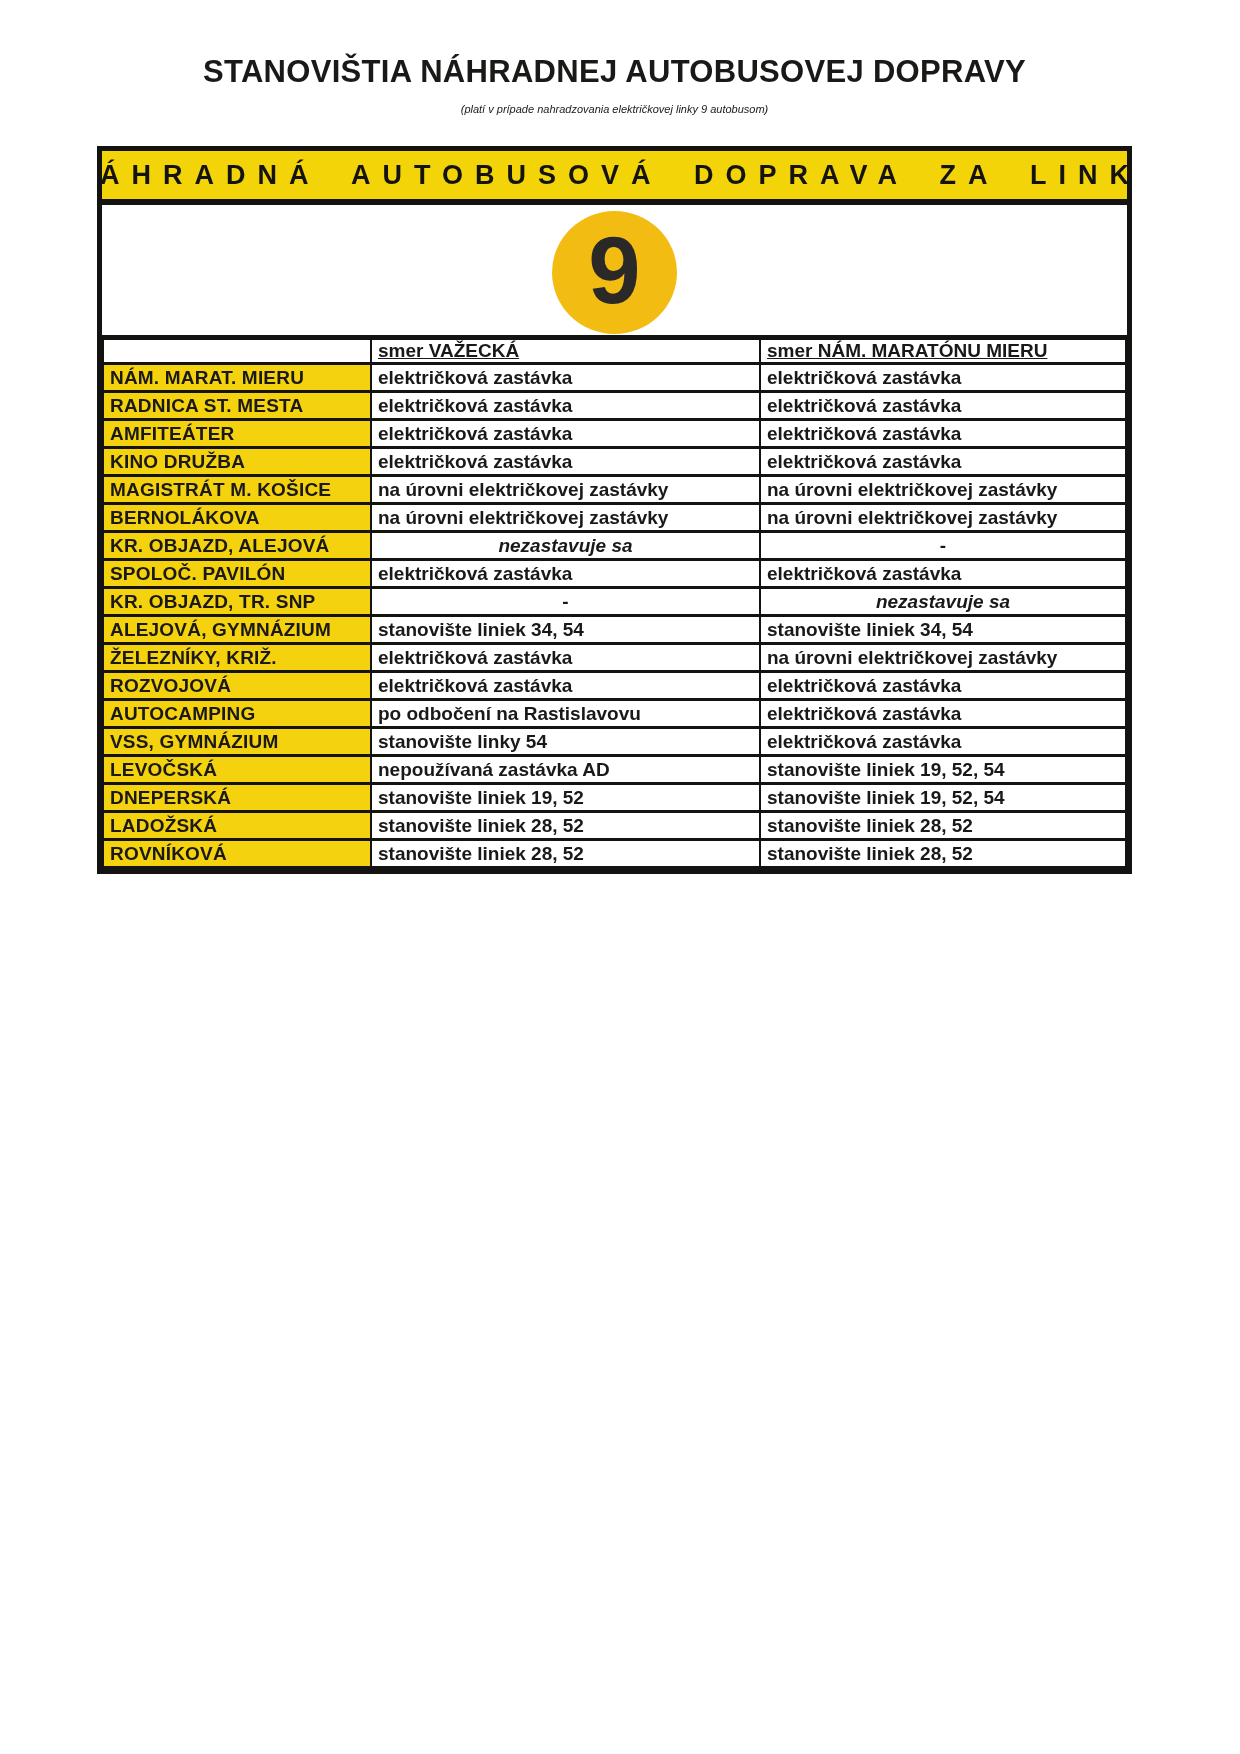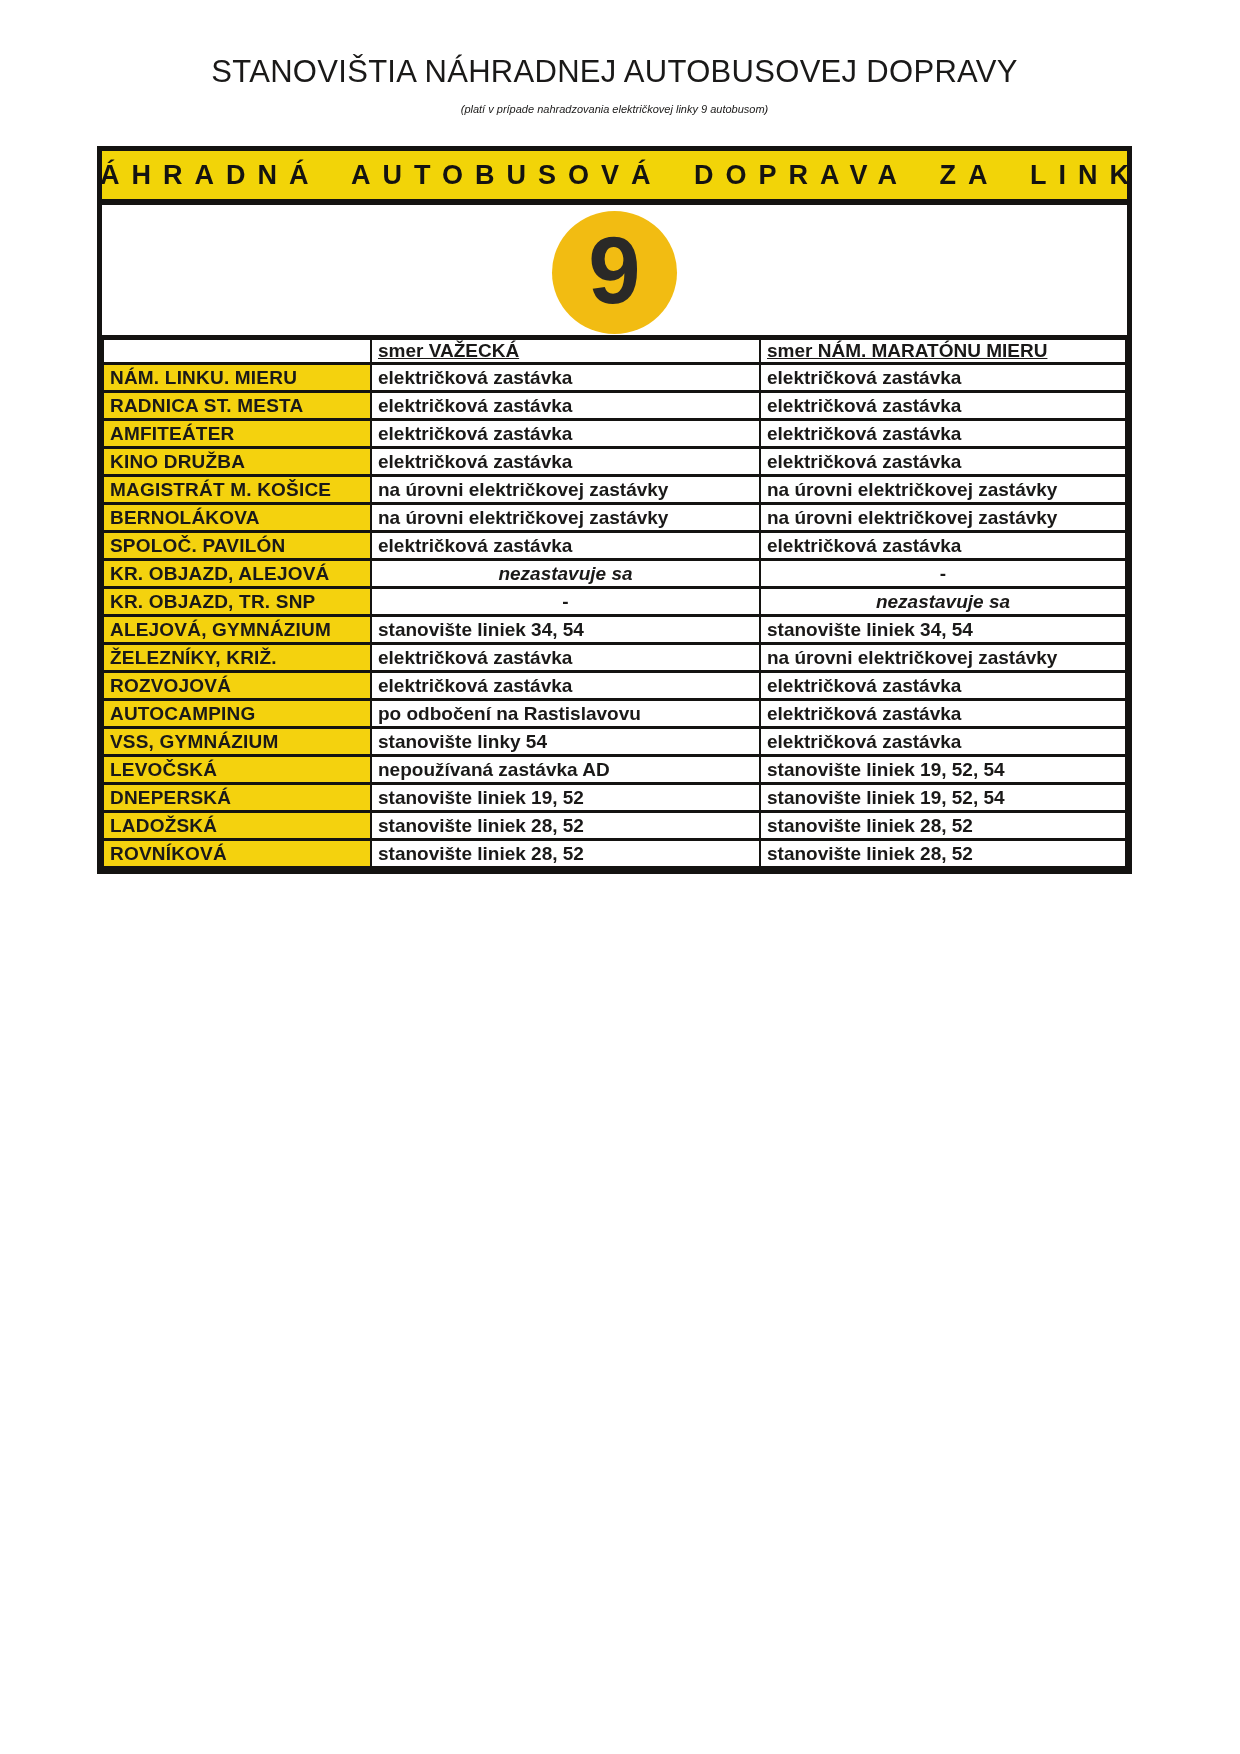--- a/index.html
+++ b/index.html
@@ -29,21 +29,21 @@
   .content {
     position: absolute;
     left: 97px;
     top: 0;
     width: 1035px;
   }
   .doc-title {
     margin: 54px 0 0 0;
     text-align: center;
     font-size: 31px;
-    font-weight: normal;
+    font-weight: bold;
     letter-spacing: 0.3px;
     white-space: nowrap;
     color: var(--text);
   }
   .doc-subtitle {
     margin-top: 13px;
     text-align: center;
     font-style: italic;
     font-size: 11px;
     color: var(--text);
@@ -160,21 +160,21 @@
         </colgroup>
         <thead>
           <tr>
             <th></th>
             <th>smer VAŽECKÁ</th>
             <th>smer NÁM. MARATÓNU MIERU</th>
           </tr>
         </thead>
         <tbody>
             <tr>
-    <td class="stop">NÁM. LINKU. MIERU</td>
+    <td class="stop">NÁM. MARAT. MIERU</td>
     <td class="val val1">električková zastávka</td>
     <td class="val val2">električková zastávka</td>
   </tr>
             <tr>
     <td class="stop">RADNICA ST. MESTA</td>
     <td class="val val1">električková zastávka</td>
     <td class="val val2">električková zastávka</td>
   </tr>
             <tr>
     <td class="stop">AMFITEÁTER</td>
@@ -190,30 +190,30 @@
     <td class="stop">MAGISTRÁT M. KOŠICE</td>
     <td class="val val1">na úrovni električkovej zastávky</td>
     <td class="val val2">na úrovni električkovej zastávky</td>
   </tr>
             <tr>
     <td class="stop">BERNOLÁKOVA</td>
     <td class="val val1">na úrovni električkovej zastávky</td>
     <td class="val val2">na úrovni električkovej zastávky</td>
   </tr>
             <tr>
-    <td class="stop">SPOLOČ. PAVILÓN</td>
-    <td class="val val1">električková zastávka</td>
-    <td class="val val2">električková zastávka</td>
-  </tr>
-            <tr>
     <td class="stop">KR. OBJAZD, ALEJOVÁ</td>
     <td class="val val1 center italic">nezastavuje sa</td>
     <td class="val val2 center">-</td>
   </tr>
             <tr>
+    <td class="stop">SPOLOČ. PAVILÓN</td>
+    <td class="val val1">električková zastávka</td>
+    <td class="val val2">električková zastávka</td>
+  </tr>
+            <tr>
     <td class="stop">KR. OBJAZD, TR. SNP</td>
     <td class="val val1 center">-</td>
     <td class="val val2 center italic">nezastavuje sa</td>
   </tr>
             <tr>
     <td class="stop">ALEJOVÁ, GYMNÁZIUM</td>
     <td class="val val1">stanovište liniek 34, 54</td>
     <td class="val val2">stanovište liniek 34, 54</td>
   </tr>
             <tr>

